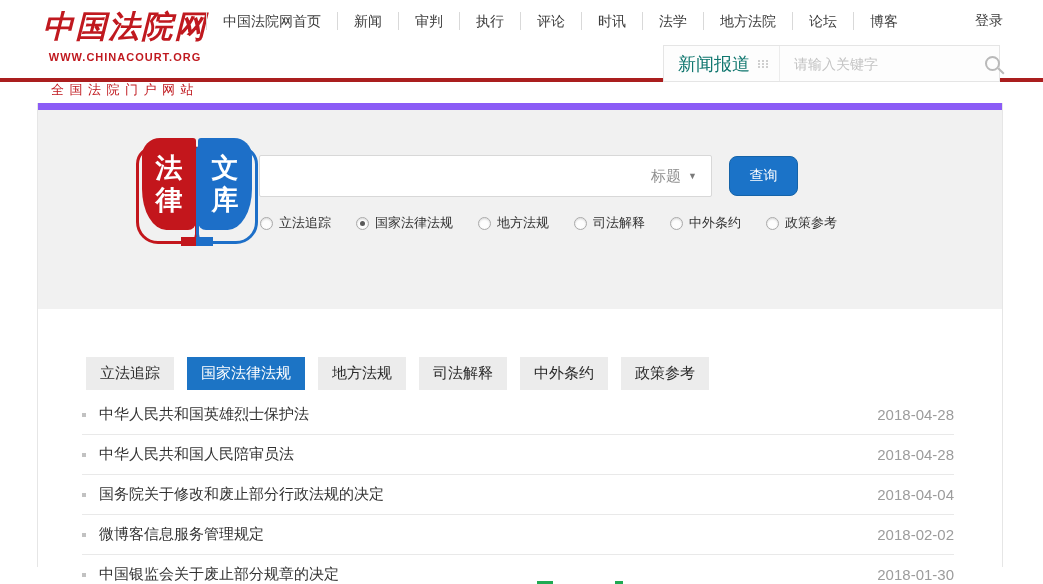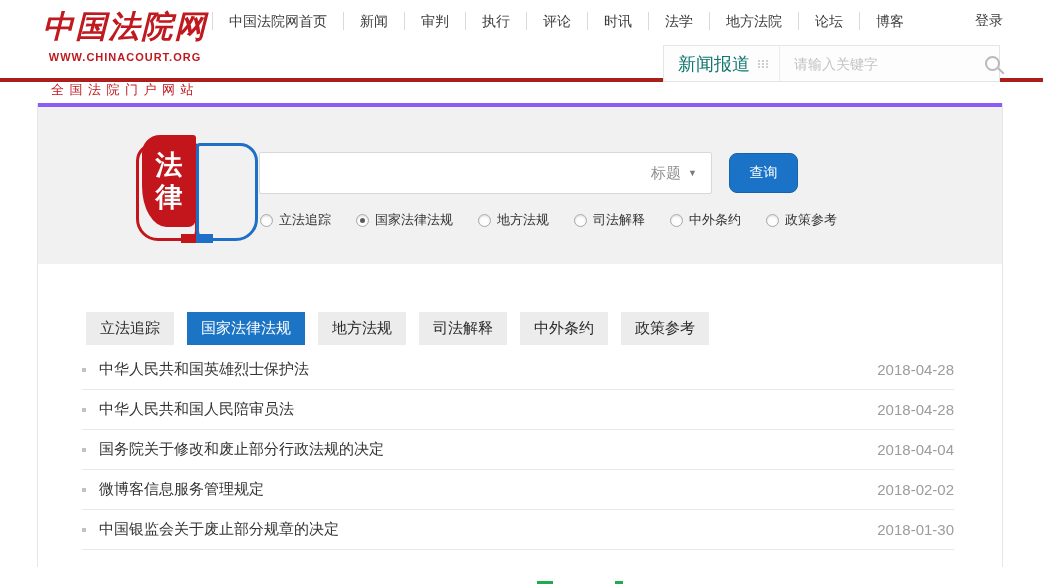--- a/index.html
+++ b/index.html
@@ -7,21 +7,21 @@
     font-family:"Liberation Sans","DejaVu Sans",sans-serif; }
 
   
   .header { position:relative; height:78px; background:#fff;padding-left:46px; }
   .logo { position:absolute; left:40px; top:6px; width:170px; text-align:center; }
   .logo-title { font-family:"DejaVu Serif",serif; font-style:italic; font-weight:bold;
     font-size:31px; color:#c0191f; letter-spacing:2px; white-space:nowrap; }
   .logo-url { margin-top:3px; font-size:11px; font-weight:bold; color:#c0191f; letter-spacing:1px; }
   .logo-sub { margin-top:18px; font-size:13px; color:#c0191f; letter-spacing:5.5px; }
 
-  .top-nav { position:absolute; left:212px; top:12px; display:flex; }
+  .top-nav { position:absolute; left:206px; top:12px; display:flex; }
   .top-nav a { display:inline-block; padding:0 16px; font-size:14px; color:#3c3c3c;
     text-decoration:none; border-left:1px solid #d9d9d9; line-height:18px; cursor:pointer; }
   .login { position:absolute; right:40px; top:12px; font-size:14px; color:#3c3c3c;
     text-decoration:none; cursor:pointer; }
 
   .top-search { position:absolute; right:43px; top:45px; width:337px; height:37px;
     border:1px solid #e5e5e5; background:#fdfdfd; display:flex; align-items:center; }
   .ts-category { display:flex; align-items:center; gap:8px; padding:0 10px 0 14px;
     height:100%; cursor:pointer; border-right:1px solid #ececec; }
   .ts-category-label { font-size:18px; color:#0f766e; white-space:nowrap; }
@@ -36,21 +36,21 @@
   .magnifier::after { content:""; position:absolute; width:8px; height:2px; background:#b9b9b9;
     transform:rotate(45deg); right:-7px; bottom:-3px; }
 
   .red-line { height:4px; background:#aa1e1e; }
 
   
   .container { margin-left:37px; margin-top:21px; width:966px; height:464px;
     border-left:1px solid #e6e6e6; border-right:1px solid #e6e6e6; background:#fff; }
 
   
-  .lib-panel { position:relative; height:161px; background:#f1f1f1; border-top:4px solid #8b5cf6; }
+  .lib-panel { position:relative; height:206px; background:#f1f1f1; border-top:7px solid #8b5cf6; }
 
   .book { position:absolute; left:103px; top:28px; width:112px; height:104px; }
   .book::before { content:""; position:absolute; left:-5px; top:8px; width:56px; height:92px;
     border:3px solid #c3161c; border-radius:18px 4px 10px 22px; }
   .book::after { content:""; position:absolute; right:-5px; top:8px; width:56px; height:92px;
     border:3px solid #1d6fc8; border-radius:4px 18px 22px 10px; }
   .page { position:absolute; top:0; width:54px; height:92px; display:flex; align-items:center;
     justify-content:center; color:#fff; font-size:27px; font-weight:bold; z-index:1; }
   .page span { width:1.05em; word-break:break-all; text-align:center; line-height:1.2; }
   .page-left { left:1px; background:#c3161c; border-radius:18px 3px 8px 45%; }
@@ -142,20 +142,23 @@
 
 <div class="red-line"></div>
 
 <div class="container">
 
   <div class="lib-panel">
     <div class="book">
       <div class="page page-left">
         <span>法律</span>
       </div>
+      <div class="page page-right">
+        <span>文库</span>
+      </div>
       <div class="book-foot-left"></div>
       <div class="book-foot-right"></div>
     </div>
 
     <div class="lib-search-box">
       <input class="lib-input" style="">
       <div class="field-selector">
         <span>标题</span>
         <span class="caret">▼</span>
       </div>

